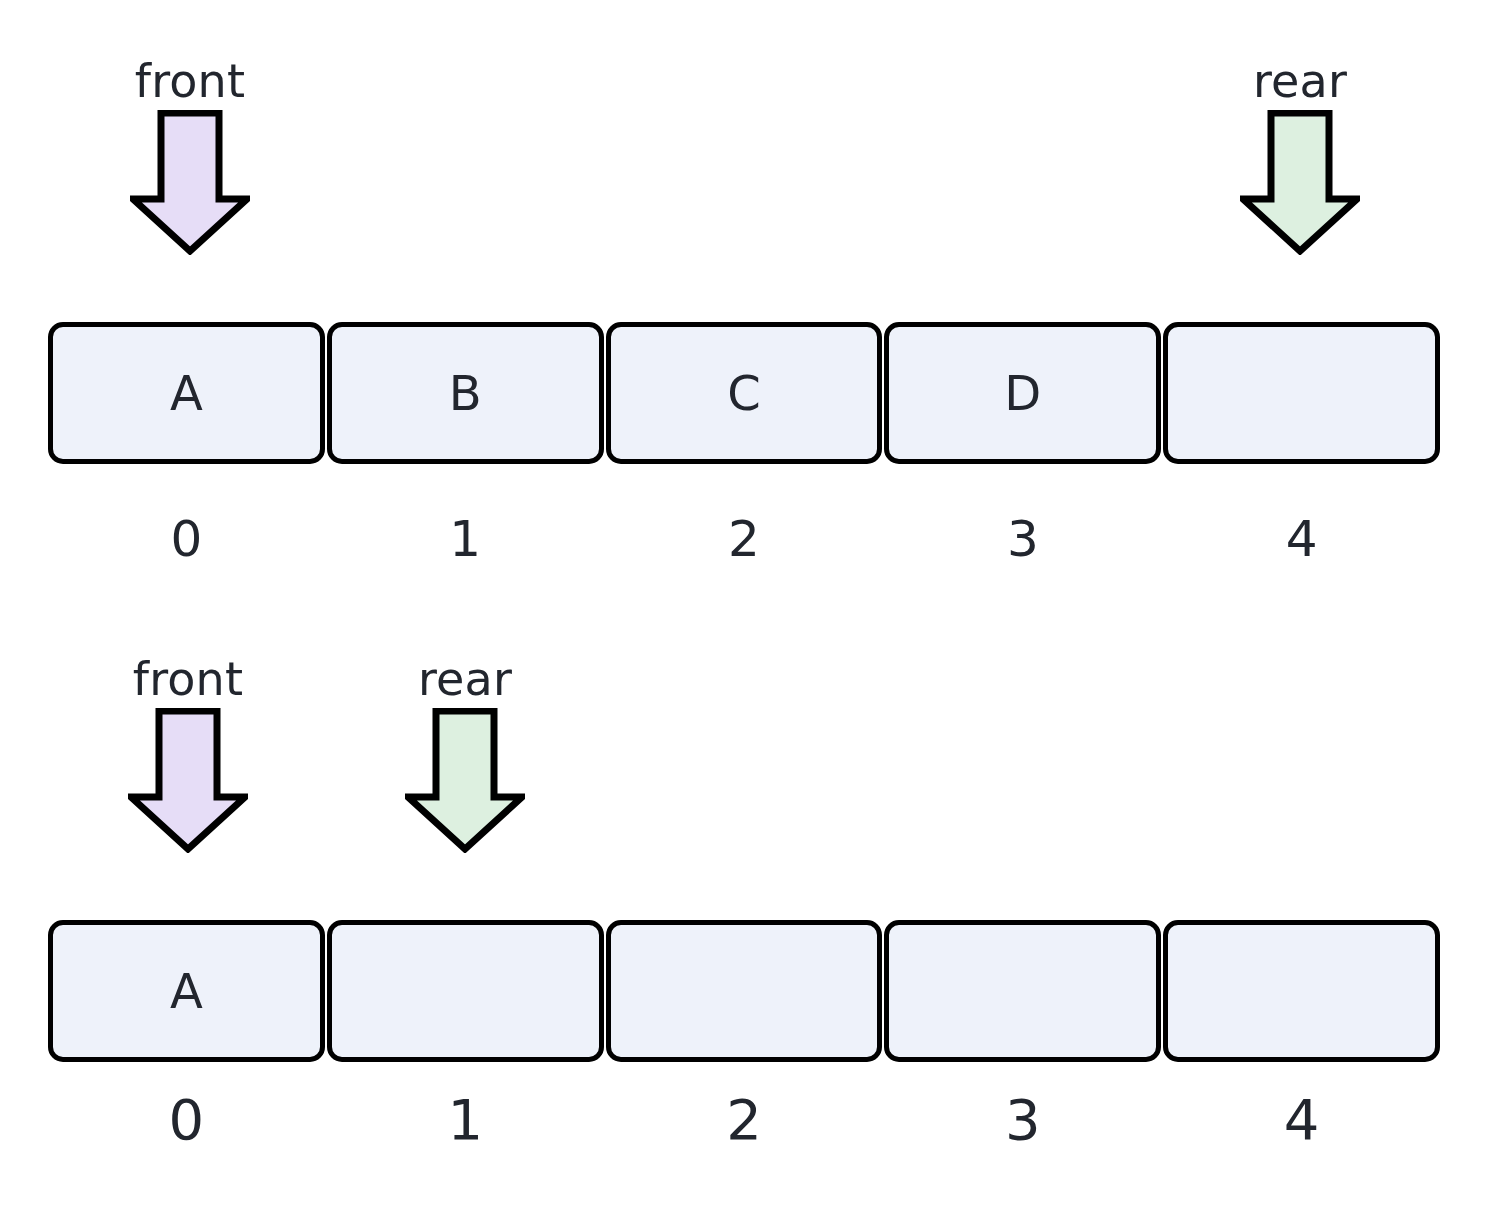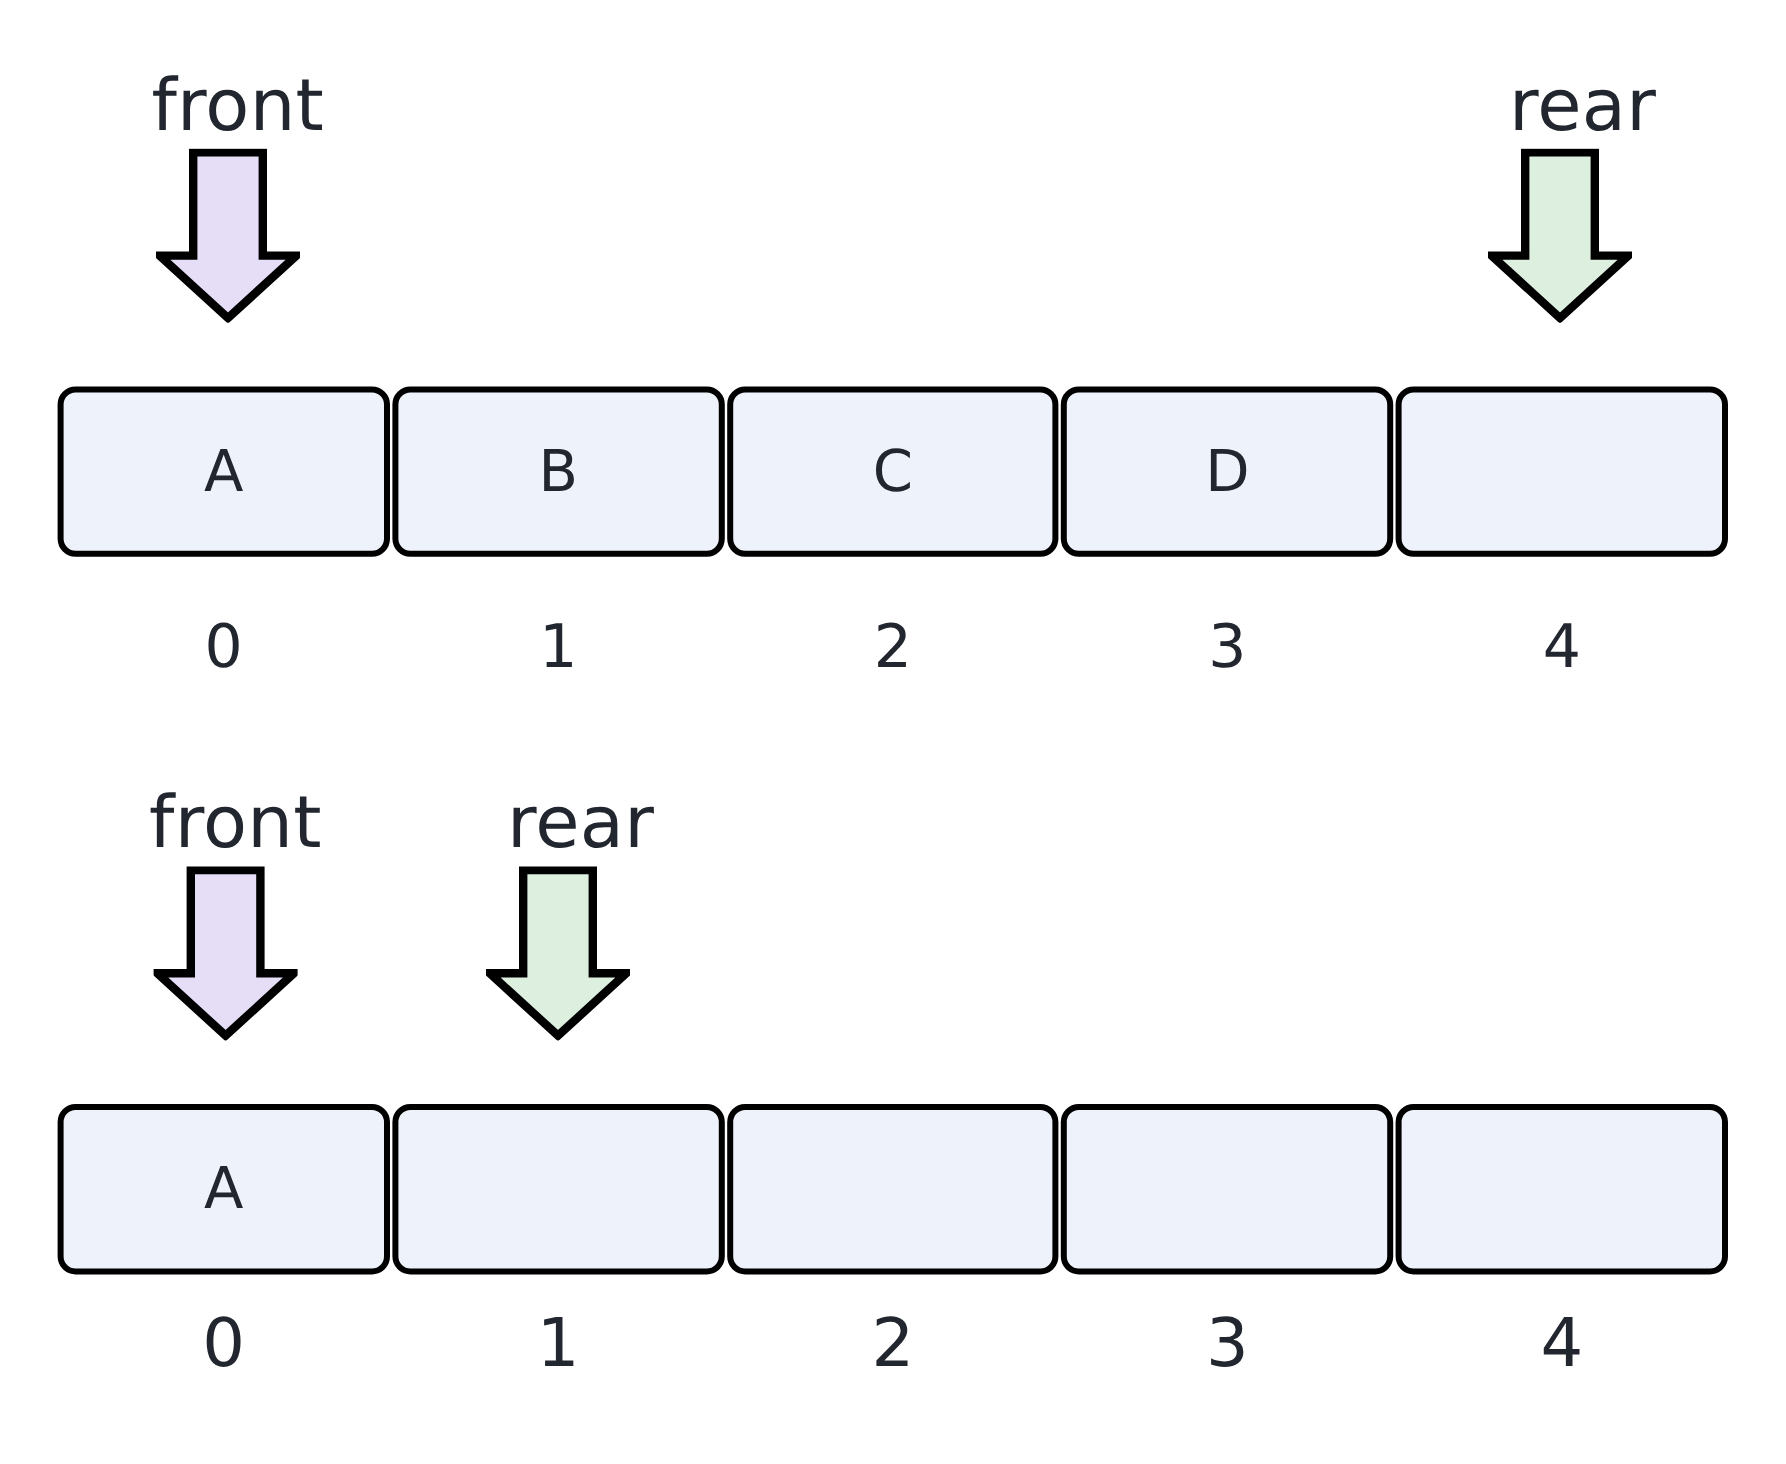--- a/index.html
+++ b/index.html
@@ -18,26 +18,25 @@
     overflow: hidden;
   }
 
   
   .ptr {
     position: absolute;
     width: 160px;
     text-align: center;
   }
   .ptr-label {
-    font-size: 60px;
+    font-size: 46px;
     line-height: 1;
     color: #22262e;
     letter-spacing: 0.2px;
     white-space: nowrap;
-    text-align: right;
   }
   .ptr-arrow {
     display: block;
     margin: 6px auto 0 auto;
   }
 
   
   .row {
     position: absolute;
     left: 48px;

